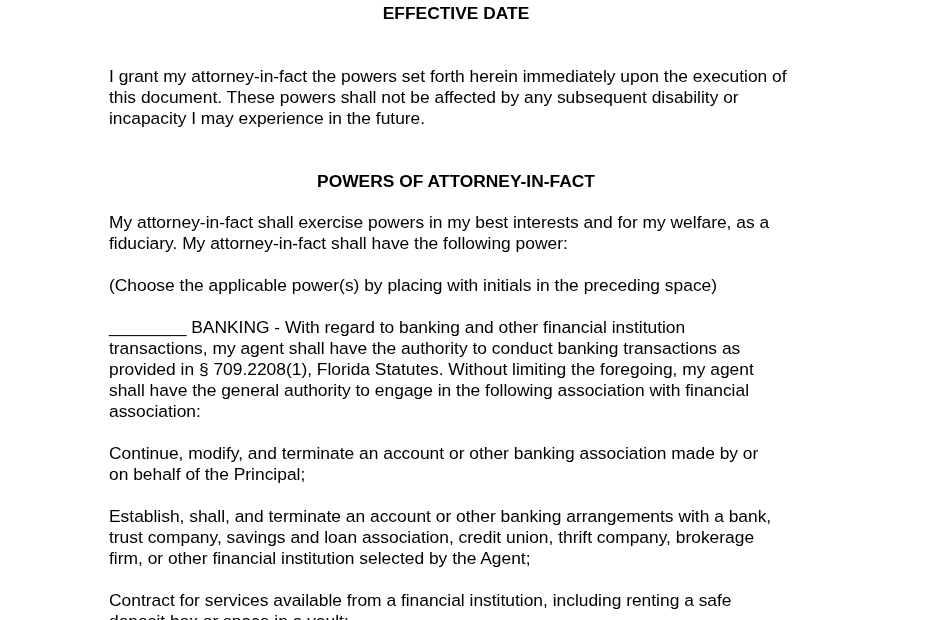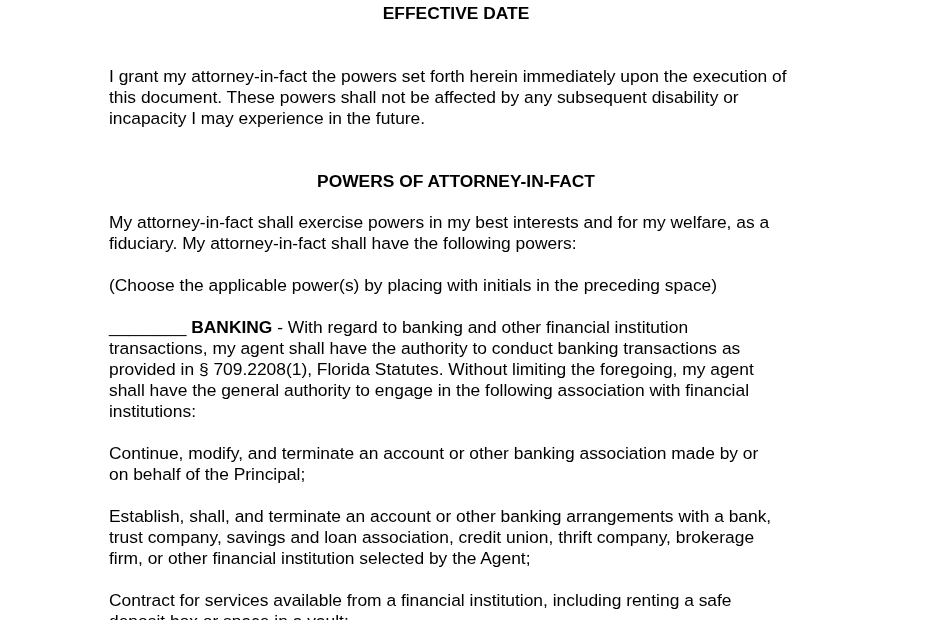--- a/index.html
+++ b/index.html
@@ -1,48 +1,48 @@
 <!DOCTYPE html>
 <html><head>
 <meta charset="utf-8">
 <style>
   html, body { margin:0; padding:0; background:#ffffff; }
   body { width:930px; height:620px; overflow:hidden; position:relative;
          font-family:"Liberation Sans", sans-serif; color:#000; }
   .line { position:absolute; left:109px; font-size:17.4px; line-height:21px; white-space:nowrap;text-align:right; }
   .heading { position:absolute; left:0; width:912px; text-align:center; font-weight:bold; font-size:17.4px; line-height:21px; }
-  b { font-weight:bold;margin-top:19px; }
+  b { font-weight:normal;margin-top:19px; }
 </style>
 </head>
 <body>
 
 <div>
   <div class="heading" style="top:3px">EFFECTIVE DATE</div>
 
   <div>
     <div class="line" style="top:66px">I grant my attorney-in-fact the powers set forth herein immediately upon the execution of</div>
     <div class="line" style="top:87px">this document. These powers shall not be affected by any subsequent disability or</div>
     <div class="line" style="top:108px">incapacity I may experience in the future.</div>
   </div>
 
   <div class="heading" style="top:171px">POWERS OF ATTORNEY-IN-FACT</div>
 
   <div>
     <div class="line" style="top:212px">My attorney-in-fact shall exercise powers in my best interests and for my welfare, as a</div>
-    <div class="line" style="top:233px">fiduciary. My attorney-in-fact shall have the following powers:</div>
+    <div class="line" style="top:233px">fiduciary. My attorney-in-fact shall have the following power:</div>
   </div>
 
   <div class="line" style="top:275px">(Choose the applicable power(s) by placing with initials in the preceding space)</div>
 
   <div>
     <div class="line" style="top:317px"><span>________</span> <b>BANKING</b><span> - With regard to banking and other financial institution</span></div>
     <div class="line" style="top:338px">transactions, my agent shall have the authority to conduct banking transactions as</div>
     <div class="line" style="top:359px">provided in § 709.2208(1), Florida Statutes. Without limiting the foregoing, my agent</div>
     <div class="line" style="top:380px">shall have the general authority to engage in the following association with financial</div>
-    <div class="line" style="top:401px">institutions:</div>
+    <div class="line" style="top:401px">association:</div>
   </div>
 
   <div>
     <div class="line" style="top:443px">Continue, modify, and terminate an account or other banking association made by or</div>
     <div class="line" style="top:464px">on behalf of the Principal;</div>
   </div>
 
   <div>
     <div class="line" style="top:506px">Establish, shall, and terminate an account or other banking arrangements with a bank,</div>
     <div class="line" style="top:527px">trust company, savings and loan association, credit union, thrift company, brokerage</div>

